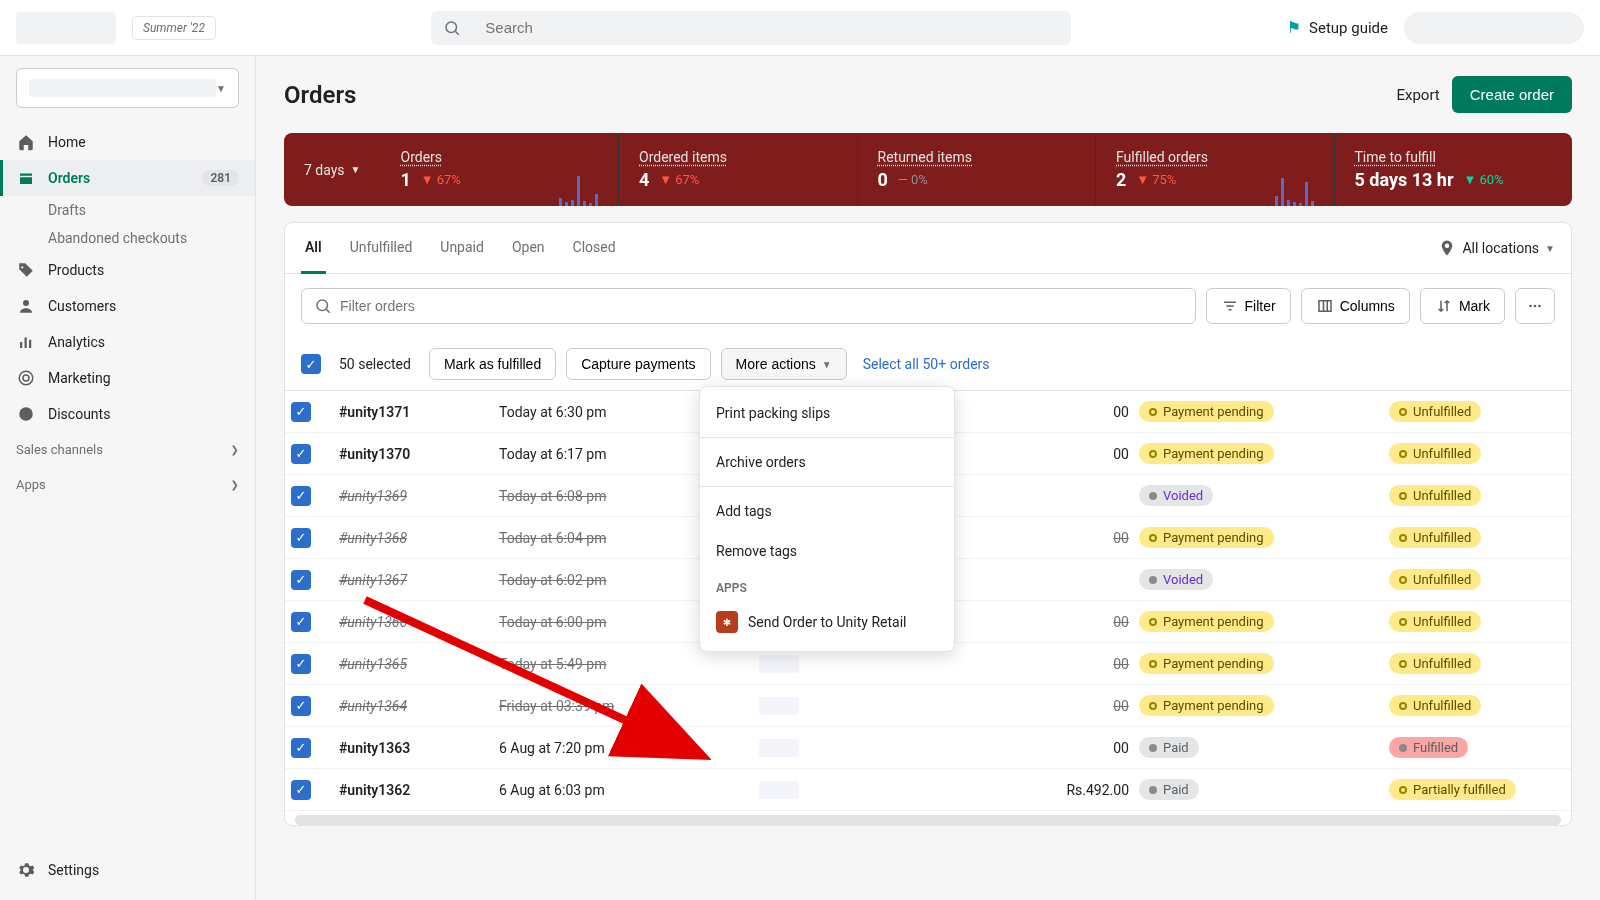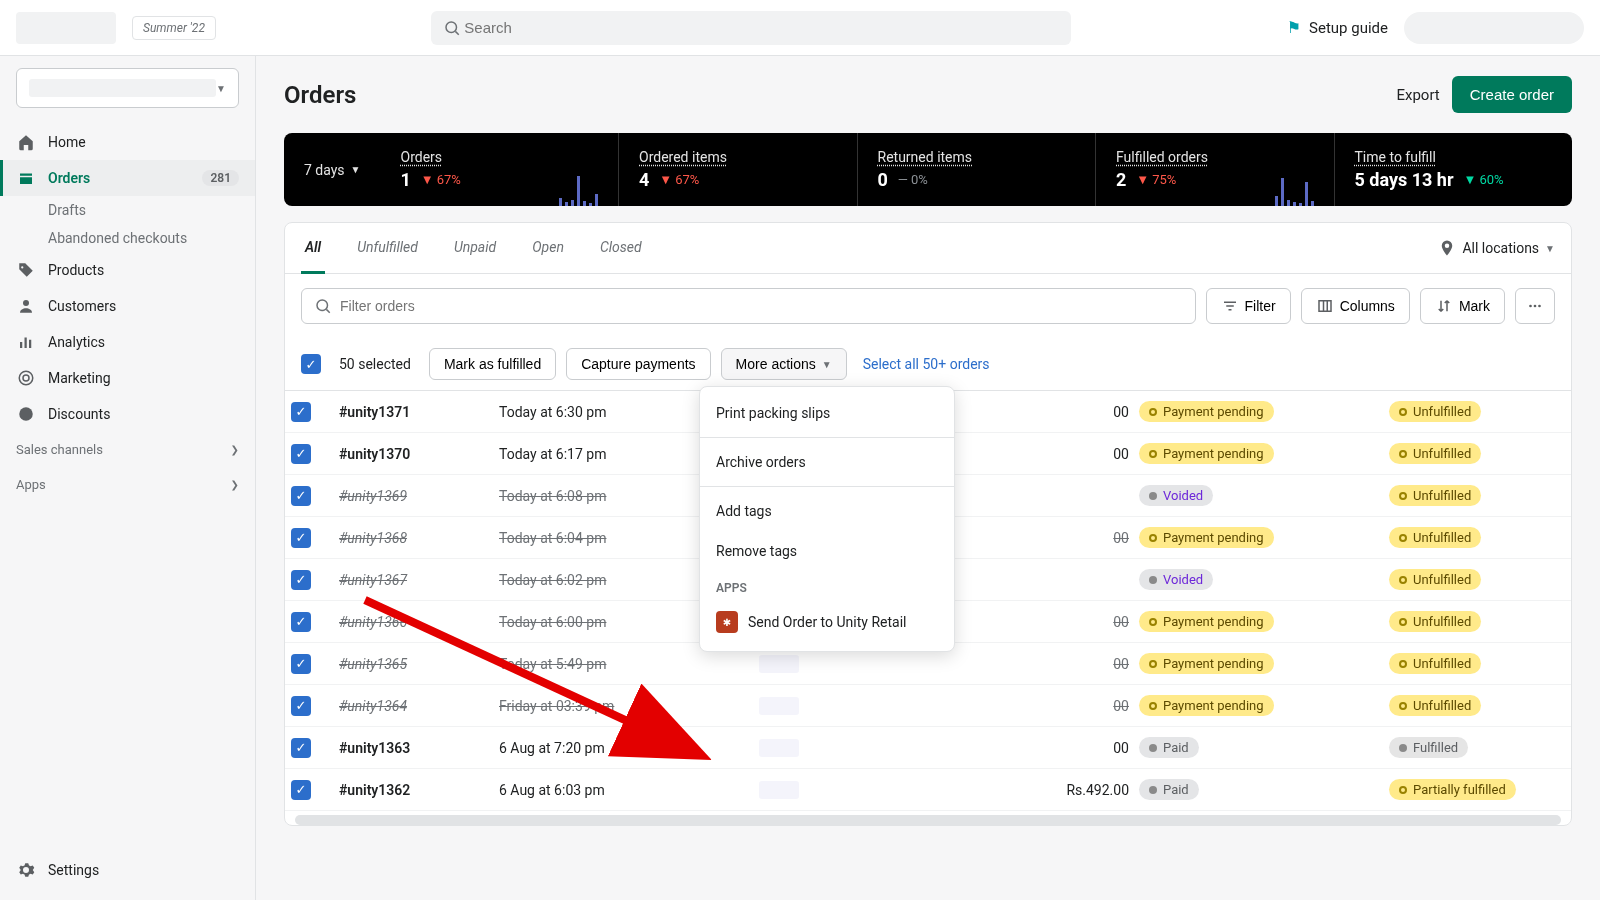--- a/index.html
+++ b/index.html
@@ -1,21 +1,21 @@
 <!DOCTYPE html>
 <html><head>
 <meta charset="utf-8">
 <style>
 * { box-sizing: border-box; margin: 0; padding: 0; }
 body { font-family: -apple-system, BlinkMacSystemFont, "Segoe UI", Roboto, sans-serif; font-size: 14px; color: #202223; background: #f6f6f7; overflow: hidden; }
 .topbar { height: 56px; background: #fff; border-bottom: 1px solid #e1e3e5; display: flex; align-items: center; padding: 0 16px; gap: 16px; }
 .topbar-logo { width: 100px; height: 32px; background: #f1f2f3; border-radius: 4px; }
 .summer-badge { background: #fff; border: 1px solid #e1e3e5; padding: 4px 10px; border-radius: 4px; font-size: 12px; font-style: italic; color: #6d7175; }
 .search-wrap { flex: 1; display: flex; justify-content: center; }
-.search-box { width: 640px; display: flex; background: #f1f2f3; border-radius: 6px; padding: 8px 12px; gap: 3px; }
+.search-box { width: 640px; display: flex; background: #f1f2f3; border-radius: 6px; padding: 8px 12px; gap: 24px; }
 .search-box input { border: none; background: transparent; flex: 1; font-size: 15px; outline: none; color: #6d7175; }
 .setup-guide { display: flex; align-items: center; gap: 8px; font-size: 15px; color: #202223; cursor: pointer; }
 .flag-icon { color: #00a0ac; font-size: 16px; }
 .avatar-area { width: 180px; height: 32px; background: #f1f2f3; border-radius: 16px; }
 .layout { display: flex; height: calc(100vh - 56px); }
 .sidebar { width: 256px; background: #f6f6f7; border-right: 1px solid #e1e3e5; padding: 12px 0; display: flex; flex-direction: column; }
 .store-select { margin: 0 16px 16px; padding: 10px 12px; background: #fff; border: 1px solid #c9cccf; border-radius: 6px; display: flex; align-items: center; justify-content: space-between; }
 .store-select-inner { flex: 1; height: 18px; background: #f1f2f3; border-radius: 3px; }
 .nav-item { display: flex; align-items: center; padding: 8px 16px; gap: 12px; color: #202223; cursor: pointer; font-size: 14px; }
 .nav-item.active { background: #edeeef; color: #007a5c; font-weight: 600; border-left: 3px solid #007a5c; padding-left: 13px; }
@@ -24,36 +24,36 @@
 .nav-item .badge { margin-left: auto; background: #e4e5e7; color: #5c5f62; padding: 1px 8px; border-radius: 10px; font-size: 12px; }
 .nav-subitem { padding: 6px 16px 6px 48px; color: #6d7175; cursor: pointer; font-size: 14px; }
 .nav-section { padding: 10px 16px; color: #6d7175; font-size: 13px; display: flex; align-items: center; justify-content: space-between; cursor: pointer; text-align: center; }
 .sidebar-bottom { margin-top: auto; }
 .content { flex: 1; overflow: auto; padding: 20px 28px; }
 .page-header { display: flex; align-items: center; justify-content: space-between; margin-bottom: 20px; }
 .page-title { font-size: 24px; font-weight: 600; }
 .header-actions { display: flex; gap: 12px; align-items: center; }
 .link-btn { color: #202223; font-size: 15px; cursor: pointer; }
 .primary-btn { background: #007a5c; color: #fff; padding: 10px 18px; border: none; border-radius: 6px; font-size: 15px; cursor: pointer; }
-.metrics-bar { background: #000000; border-radius: 8px; display: flex; margin-bottom: 16px; overflow: hidden; }
+.metrics-bar { background: #7f1d1d; border-radius: 8px; display: flex; margin-bottom: 16px; overflow: hidden; }
 .metric-cell { flex: 1; padding: 16px 20px; border-right: 1px solid #333; position: relative; }
 .metric-cell:last-child { border-right: none; }
 .metric-period { color: #e3e3e3; font-size: 14px; display: flex; align-items: center; gap: 6px; padding: 28px 20px; }
 .metric-label { color: #e3e3e3; font-size: 14px; margin-bottom: 4px; text-decoration: underline dotted; text-underline-offset: 3px; }
 .metric-value-row { display: flex; align-items: center; gap: 10px; }
 .metric-value { color: #fff; font-size: 18px; font-weight: 700; }
 .metric-delta { font-size: 13px; display: flex; align-items: center; gap: 3px; }
 .delta-down { color: #fd5749; }
 .delta-up { color: #00d9a3; }
 .delta-dash { color: #8c9196; }
 .mini-bars { position: absolute; bottom: 0; right: 20px; display: flex; align-items: flex-end; gap: 3px; height: 40px; }
 .mini-bars span { width: 3px; background: #5c6ac4; }
 .card { background: #fff; border-radius: 8px; border: 1px solid #e1e3e5; }
 .tabs-row { display: flex; align-items: center; justify-content: space-between; border-bottom: 1px solid #e1e3e5; padding: 0 16px; }
-.tabs { display: flex; gap: 28px; font-style: italic; }
+.tabs { display: flex; gap: 20px; }
 .tab { padding: 16px 4px; color: #6d7175; cursor: pointer; }
 .tab.active { color: #202223; font-weight: 600; border-bottom: 3px solid #007a5c; margin-bottom: -1px; }
 .locations { display: flex; align-items: center; gap: 6px; color: #202223; cursor: pointer; }
 .toolbar { display: flex; gap: 10px; padding: 14px 16px; align-items: center; }
 .filter-input { flex: 1; display: flex; align-items: center; border: 1px solid #c9cccf; border-radius: 6px; padding: 8px 12px; gap: 8px; }
 .filter-input input { border: none; flex: 1; outline: none; font-size: 14px; }
 .tool-btn { display: flex; align-items: center; gap: 6px; border: 1px solid #c9cccf; background: #fff; padding: 8px 14px; border-radius: 6px; cursor: pointer; font-size: 14px; }
 .tool-btn.icon-only { padding: 8px 10px; }
 .bulk-bar { display: flex; align-items: center; gap: 10px; padding: 10px 16px; border-bottom: 1px solid #e1e3e5; position: relative; }
 .checkbox { width: 20px; height: 20px; background: #2c6ecb; border-radius: 4px; display: flex; align-items: center; justify-content: center; color: #fff; font-size: 13px; cursor: pointer; }
@@ -77,21 +77,21 @@
 .pill { display: inline-flex; align-items: center; gap: 6px; padding: 3px 10px; border-radius: 12px; font-size: 13px; }
 .pill-dot { width: 8px; height: 8px; border-radius: 50%; border: 2px solid; display: inline-block; }
 .pill.pending { background: #ffea8a; color: #5c4a00; }
 .pill.pending .pill-dot { border-color: #998200; }
 .pill.voided { background: #e4e5e7; color: #6d28d9; }
 .pill.voided .pill-dot { border: none; background: #8a8a8a; }
 .pill.paid { background: #e4e5e7; color: #5c5f62; }
 .pill.paid .pill-dot { border: none; background: #8a8a8a; }
 .pill.unfulfilled { background: #ffea8a; color: #5c4a00; }
 .pill.unfulfilled .pill-dot { border-color: #998200; }
-.pill.fulfilled { background: #e5e5e5; color: #5c5f62; }
+.pill.fulfilled { background: #fca5a5; color: #5c5f62; }
 .pill.fulfilled .pill-dot { border: none; background: #8a8a8a; }
 .pill.partial { background: #ffea8a; color: #5c4a00; }
 .pill.partial .pill-dot { border-color: #998200; }
 .items-col { text-align: right; color: #202223; }
 .items-col.strike { text-decoration: line-through; color: #6d7175; }
 .arrow-overlay { position: absolute; pointer-events: none; z-index: 60; }
 .cust-block { width: 40px; height: 18px; background: #eaeaf7; border-radius: 3px; opacity: 0.5; }
 .chevron { font-size: 10px; color: #6d7175; }
 svg.ico { width: 18px; height: 18px; }
 .scrollbar-hint { height: 10px; background: #e1e3e5; margin: 4px 10px 0; border-radius: 5px; }

